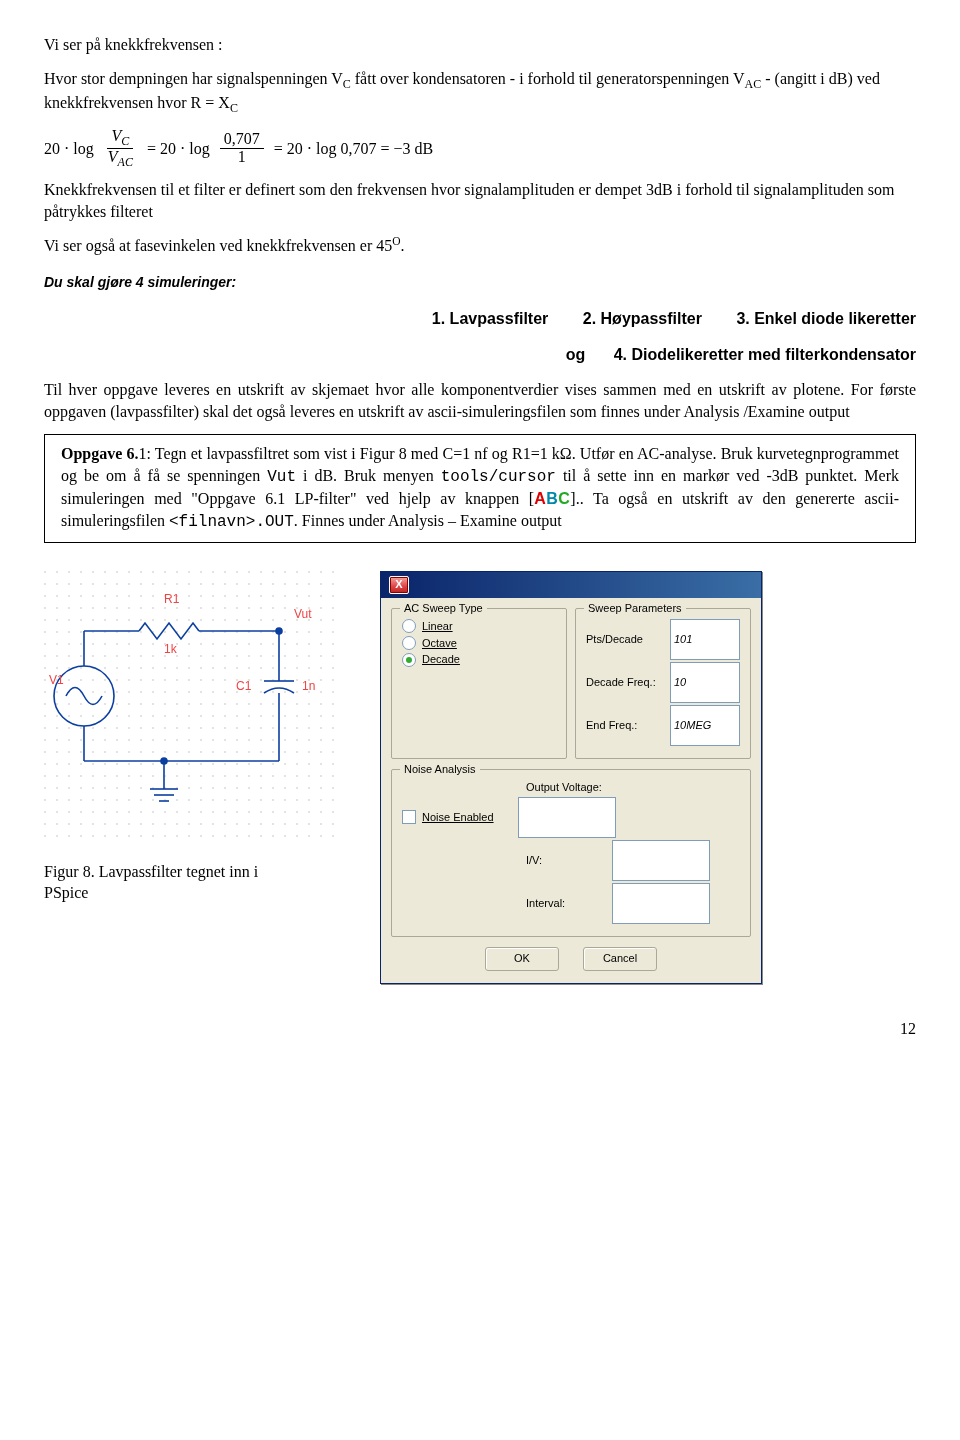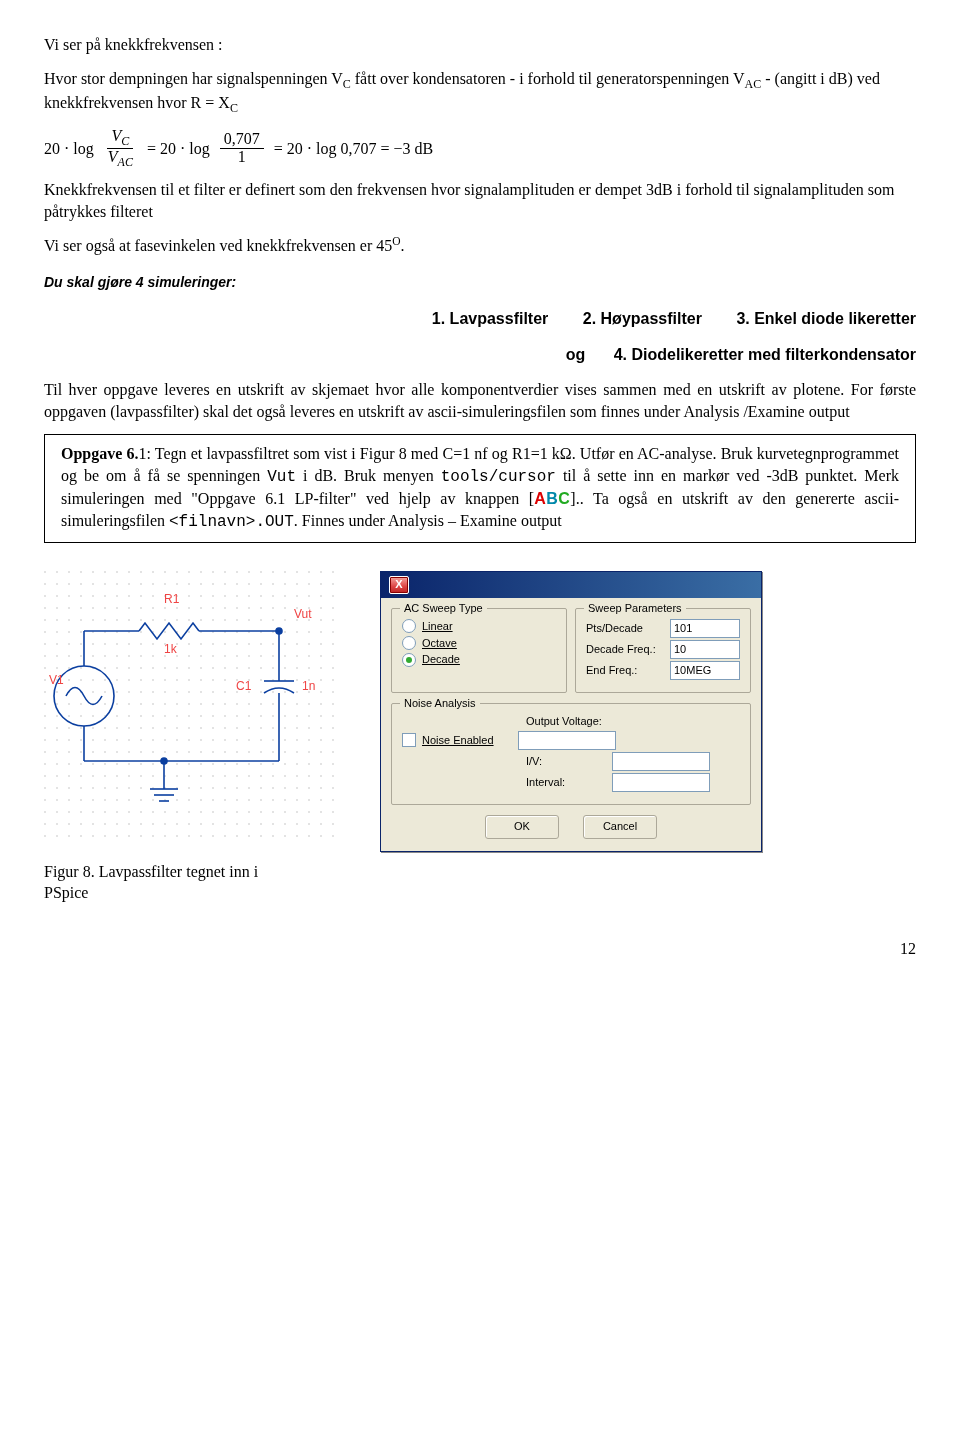--- a/index.html
+++ b/index.html
@@ -137,25 +137,26 @@
     flex-shrink: 0;
   }
   .radio { border-radius: 50%; }
   .radio.selected::after {
     content: ""; width: 6px; height: 6px; background: #33aa33; border-radius: 50%;
   }
   .tinput {
     background: #fff;
     border: 1px solid #7f9db9;
     height: 17px;
-    padding: 0 3px;
+    padding: 11px 3px;
     font-family: Tahoma, sans-serif;
     font-size: 11px;
     line-height: 17px;
     width: 62px;
+    font-style: italic;
   }
   .tinput.wide { width: 90px; }
   .param-row .plabel { width: 78px; }
   .chk-row .clabeld { margin-right: 18px; text-decoration: underline; }
   .chk-row .nlabel { width: 80px; }
   .btnrow { display: flex; justify-content: center; gap: 24px; margin-top: 6px; }
   .wbtn {
     width: 72px; height: 22px;
     background: #ece9d8;
     border: 1px solid #aca899;

